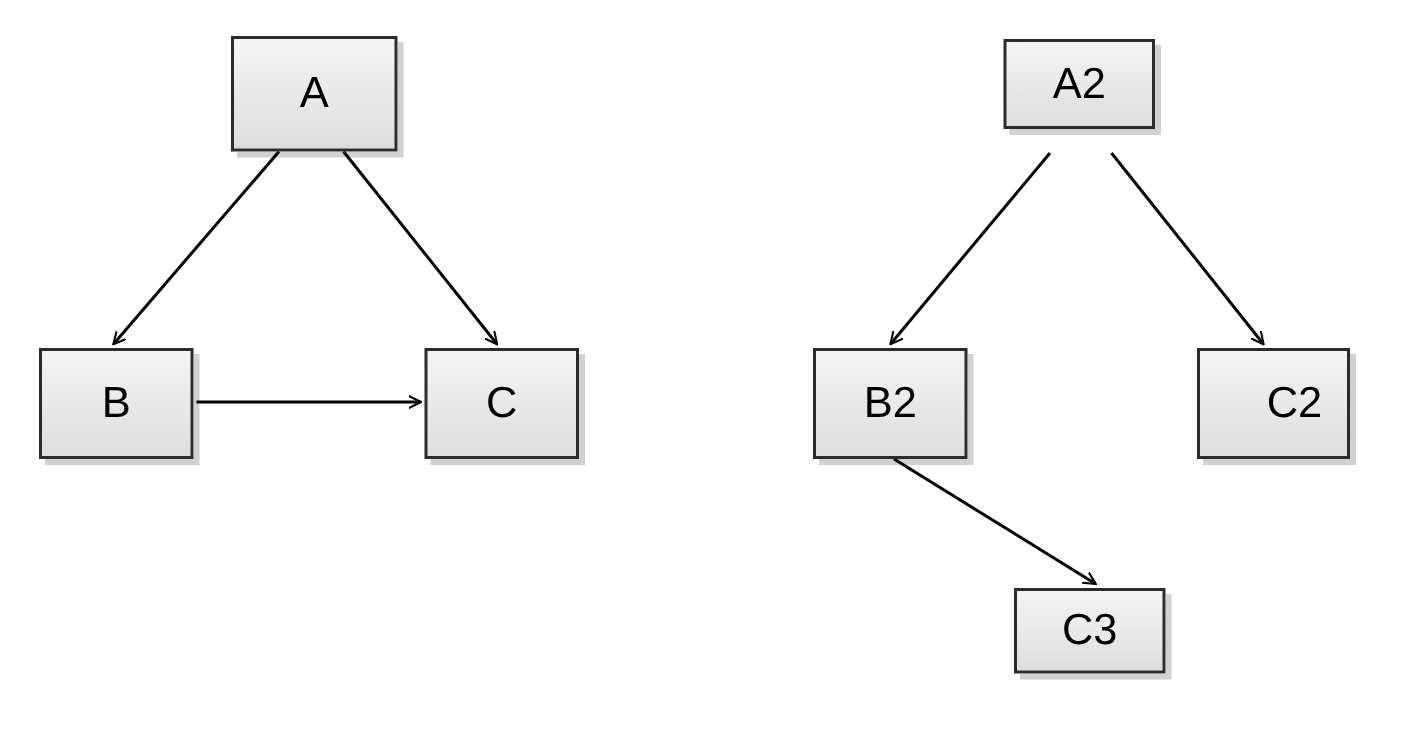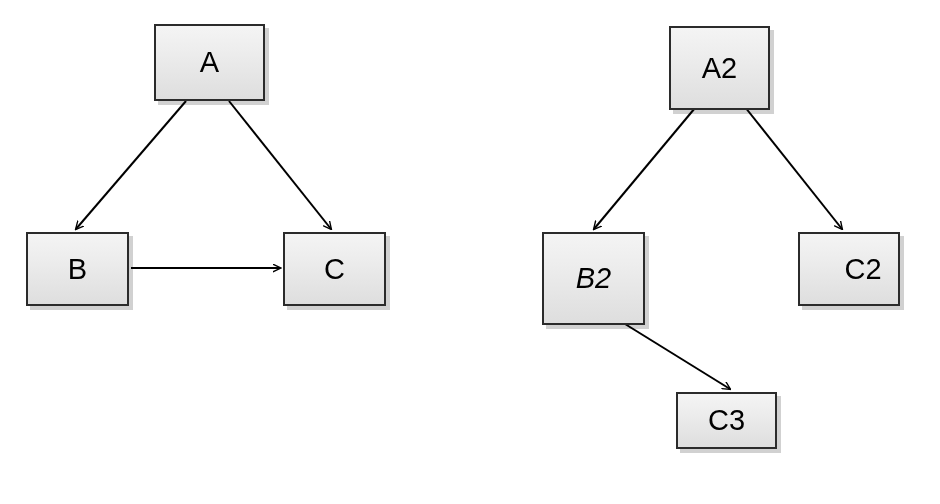--- a/index.html
+++ b/index.html
@@ -69,24 +69,24 @@
   <div id="node-layer">
       <div class="node" style="left: 154px; top: 24px; width: 111px; height: 77px;">
         <span class="node-label">A</span>
       </div>
       <div class="node" style="left: 26px; top: 232px; width: 103px; height: 74px;">
         <span class="node-label">B</span>
       </div>
       <div class="node" style="left: 283px; top: 232px; width: 103px; height: 74px;">
         <span class="node-label">C</span>
       </div>
-      <div class="node" style="left: 669px; top: 26px; width: 101px; height: 84px;">
+      <div class="node" style="left: 669px; top: 26px; width: 101px; height: 60px;">
         <span class="node-label">A2</span>
       </div>
-      <div class="node" style="left: 542px; top: 232px; width: 103px; height: 93px; font-style: italic;">
+      <div class="node" style="left: 542px; top: 232px; width: 103px; height: 74px;">
         <span class="node-label">B2</span>
       </div>
       <div class="node" style="left: 798px; top: 232px; width: 102px; height: 74px; padding-left: 28px;">
         <span class="node-label">C2</span>
       </div>
       <div class="node" style="left: 676px; top: 392px; width: 101px; height: 57px;">
         <span class="node-label">C3</span>
       </div>
     </div>
 </div>

